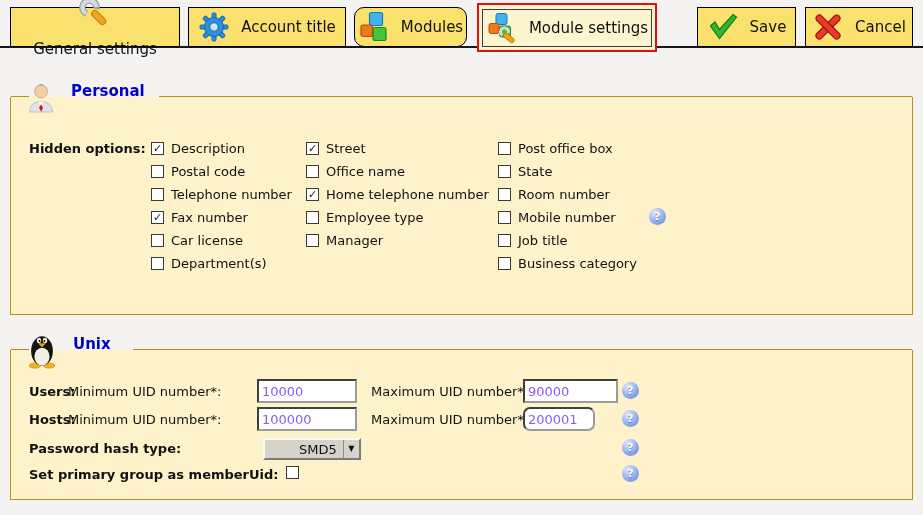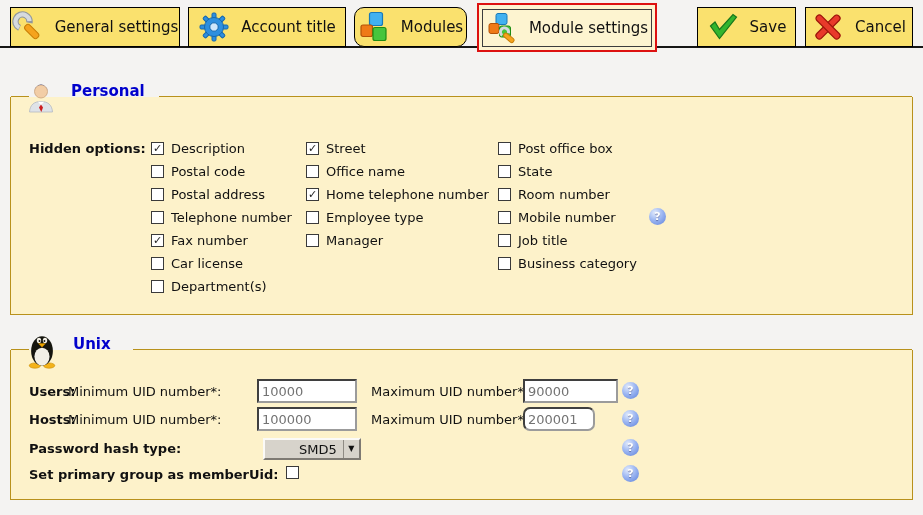--- a/index.html
+++ b/index.html
@@ -71,40 +71,40 @@
   }
 
   
   .urow { position:absolute; left:0; width:100%; height:26px; }
   .urow > * { position:absolute; }
   .blbl { font-weight:bold; font-size:13px; top:5px; white-space:nowrap; }
   .rlbl { font-size:13px; top:5px; white-space:nowrap; }
   .uinput {
     top:0; height:24px; background:#fff;
     border:2px solid #3f3f3f; border-right-color:#9b9b9b; border-bottom-color:#9b9b9b;
-    font-family:"DejaVu Sans", sans-serif; font-size:13px; padding:0 3px; color:#737373;
+    font-family:"DejaVu Sans", sans-serif; font-size:13px; padding:0 3px; color:#8b5cf6;
   }
   .select {
     top:2px; height:22px; background:#d7d3cb;
     border:2px solid; border-color:#fbfaf7 #7e7a73 #7e7a73 #fbfaf7;
     display:flex; align-items:center; font-size:13px; cursor:pointer;
   }
   .select .val { padding:0 6px; }
   .select .sep { width:1px; align-self:stretch; background:#8f8b84; }
   .select .arrow { width:15px; text-align:center; font-size:8px; line-height:18px; }
   .ucb { top:3px; }
 </style>
 </head>
 <body>
 
 <div class="stage">
 
   <div class="topline"></div>
 
-  <div class="tab" style="left:10px;width:170px;">
+  <div class="tab" style="left:10px;width:170px;flex-direction:column;">
     <span class="ticon">
       <svg viewBox="0 0 32 32">
         <rect x="14" y="13" width="17" height="6.5" rx="3" transform="rotate(45 16 15)" fill="#f5a31d" stroke="#c97e05"></rect>
         <circle cx="10.5" cy="10.5" r="7" fill="none" stroke="#8f969e" stroke-width="6.5" stroke-dasharray="31 13" transform="rotate(115 10.5 10.5)"></circle>
         <circle cx="10.5" cy="10.5" r="7" fill="none" stroke="#d6dade" stroke-width="4.2" stroke-dasharray="29 15" transform="rotate(118 10.5 10.5)"></circle>
       </svg>
     </span>
     <span class="tlbl">General settings</span>
   </div>
 
@@ -193,24 +193,20 @@
 
     <div class="hopt" style="left:18px;top:44px;">Hidden options:</div>
     <div class="optcol" style="left:140px;top:44px;">
         <label class="opt">
           <span class="cb">✓</span>
           <span>Description</span>
         </label>
         <label class="opt">
           <span class="cb"></span>
           <span>Postal code</span>
-        </label>
-        <label class="opt">
-          <span class="cb"></span>
-          <span>Postal address</span>
         </label>
         <label class="opt">
           <span class="cb"></span>
           <span>Telephone number</span>
         </label>
         <label class="opt">
           <span class="cb">✓</span>
           <span>Fax number</span>
         </label>
         <label class="opt">

